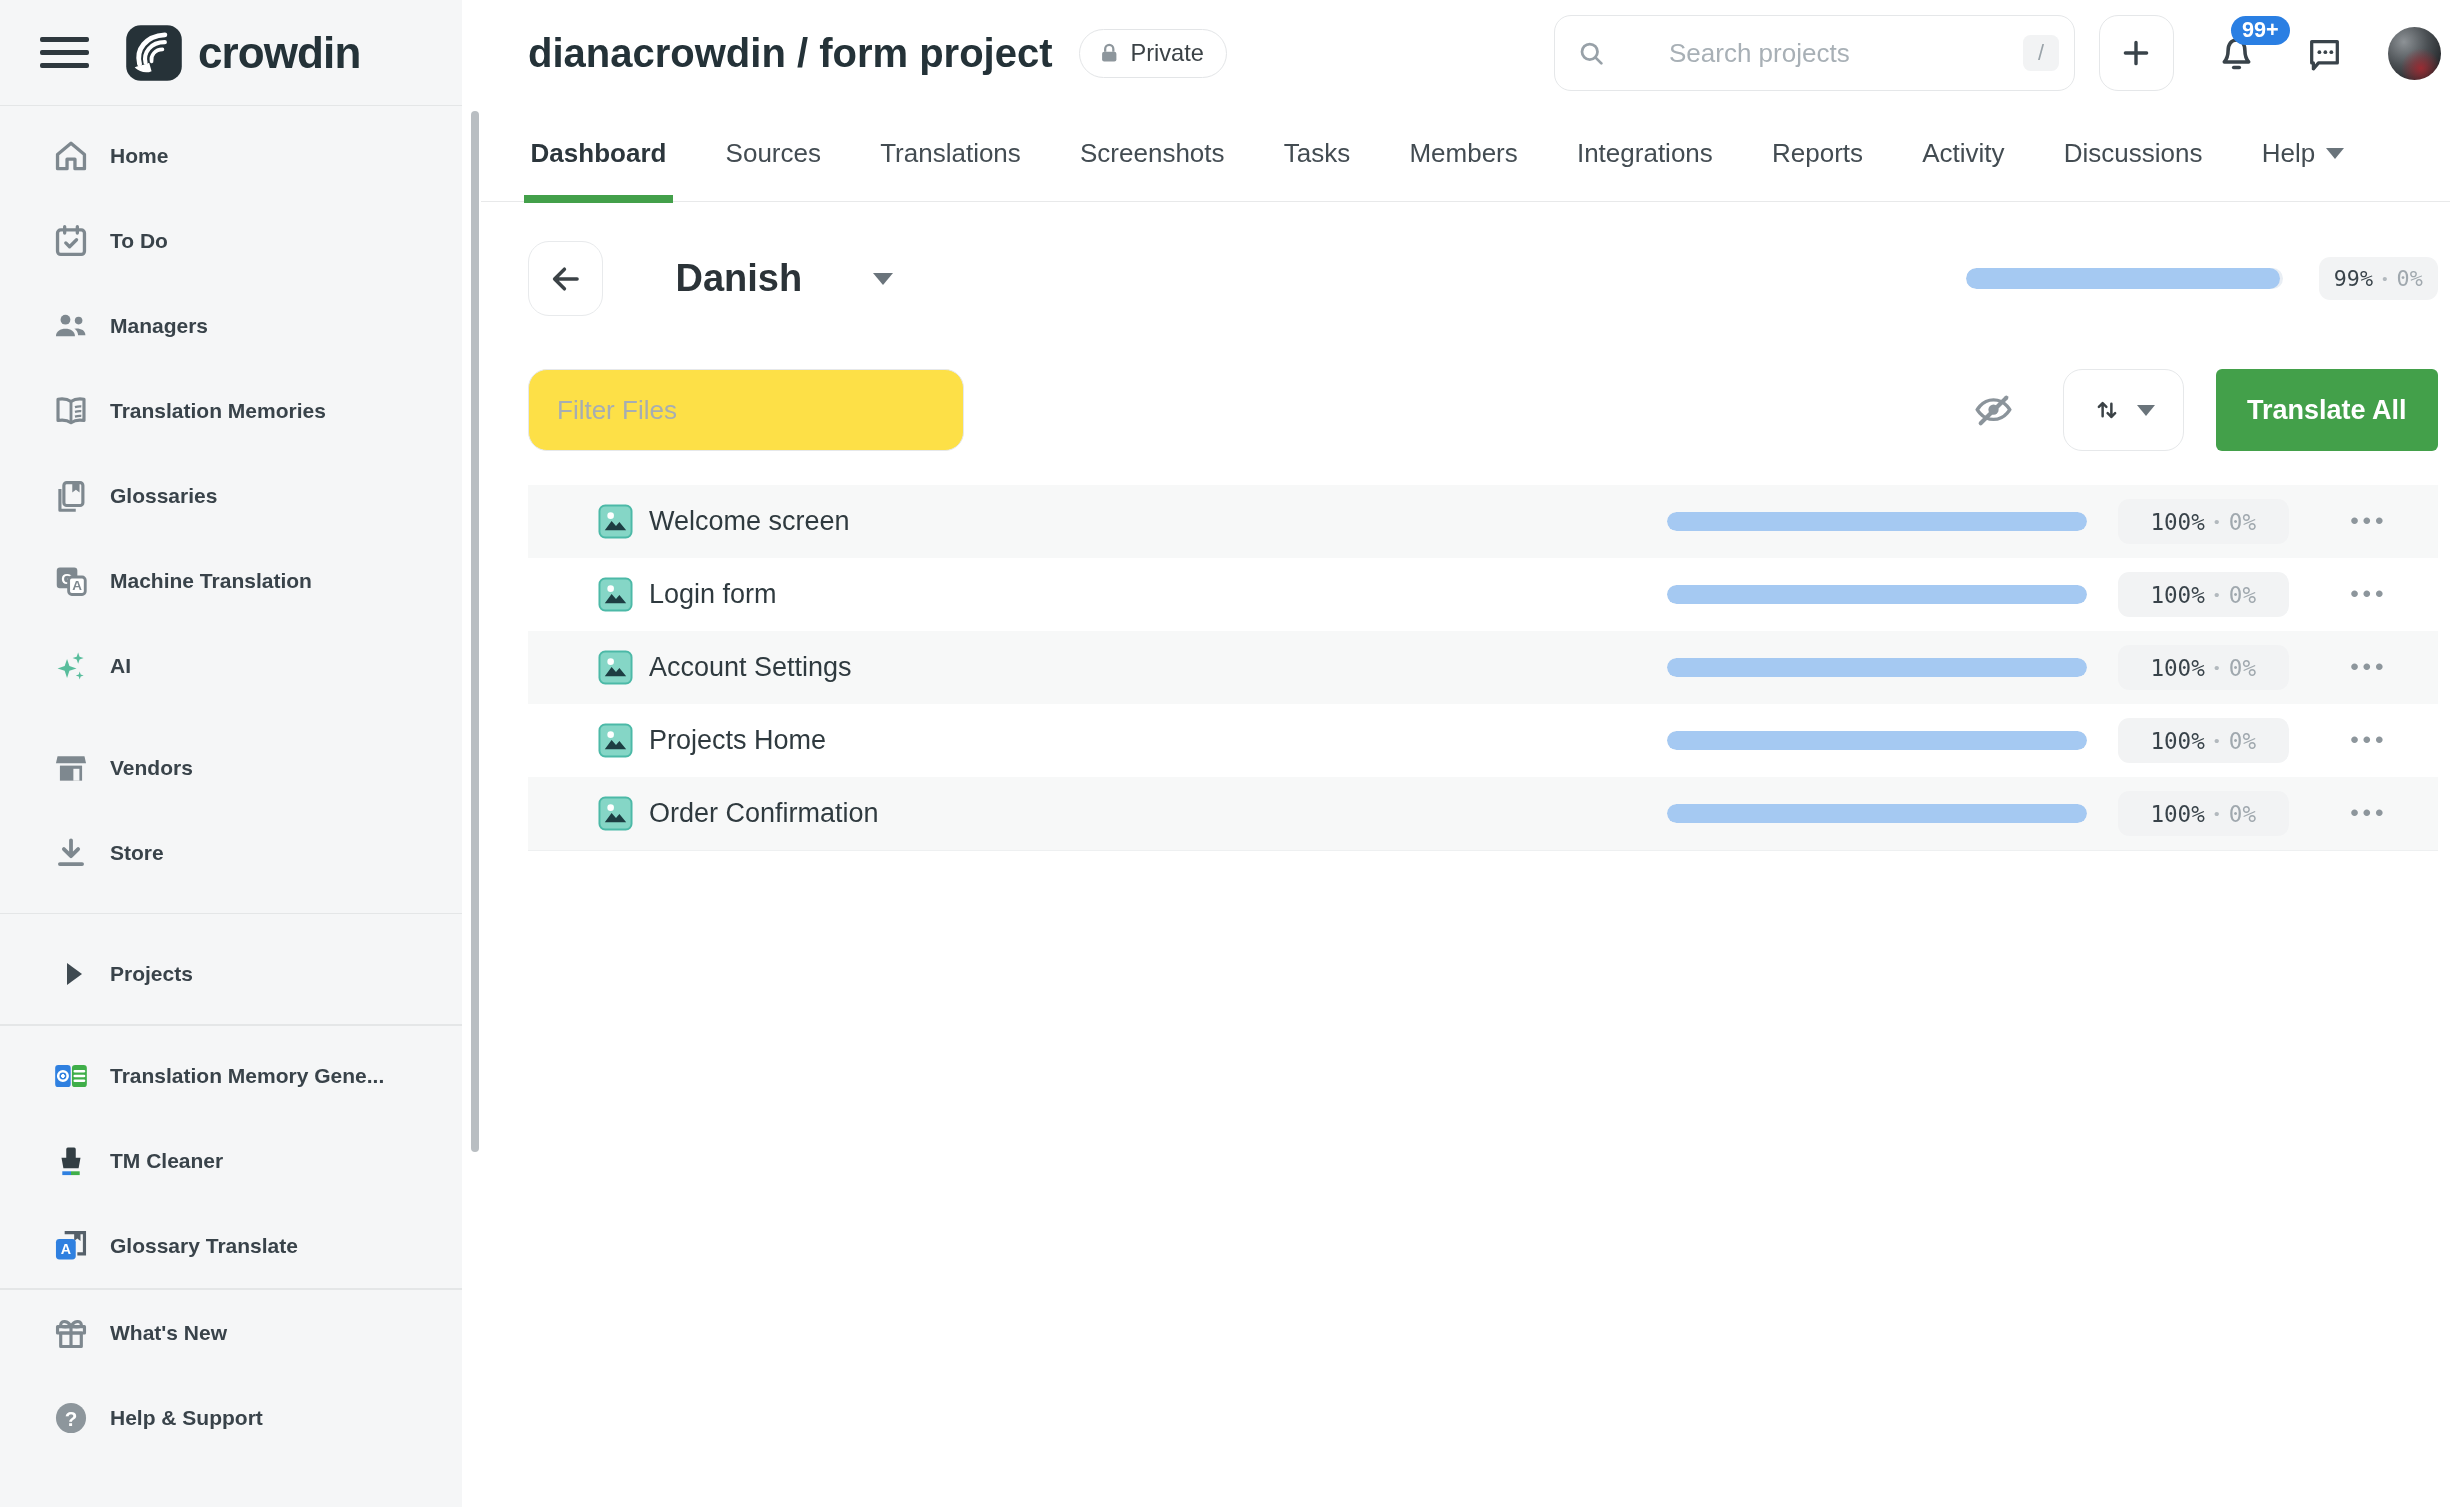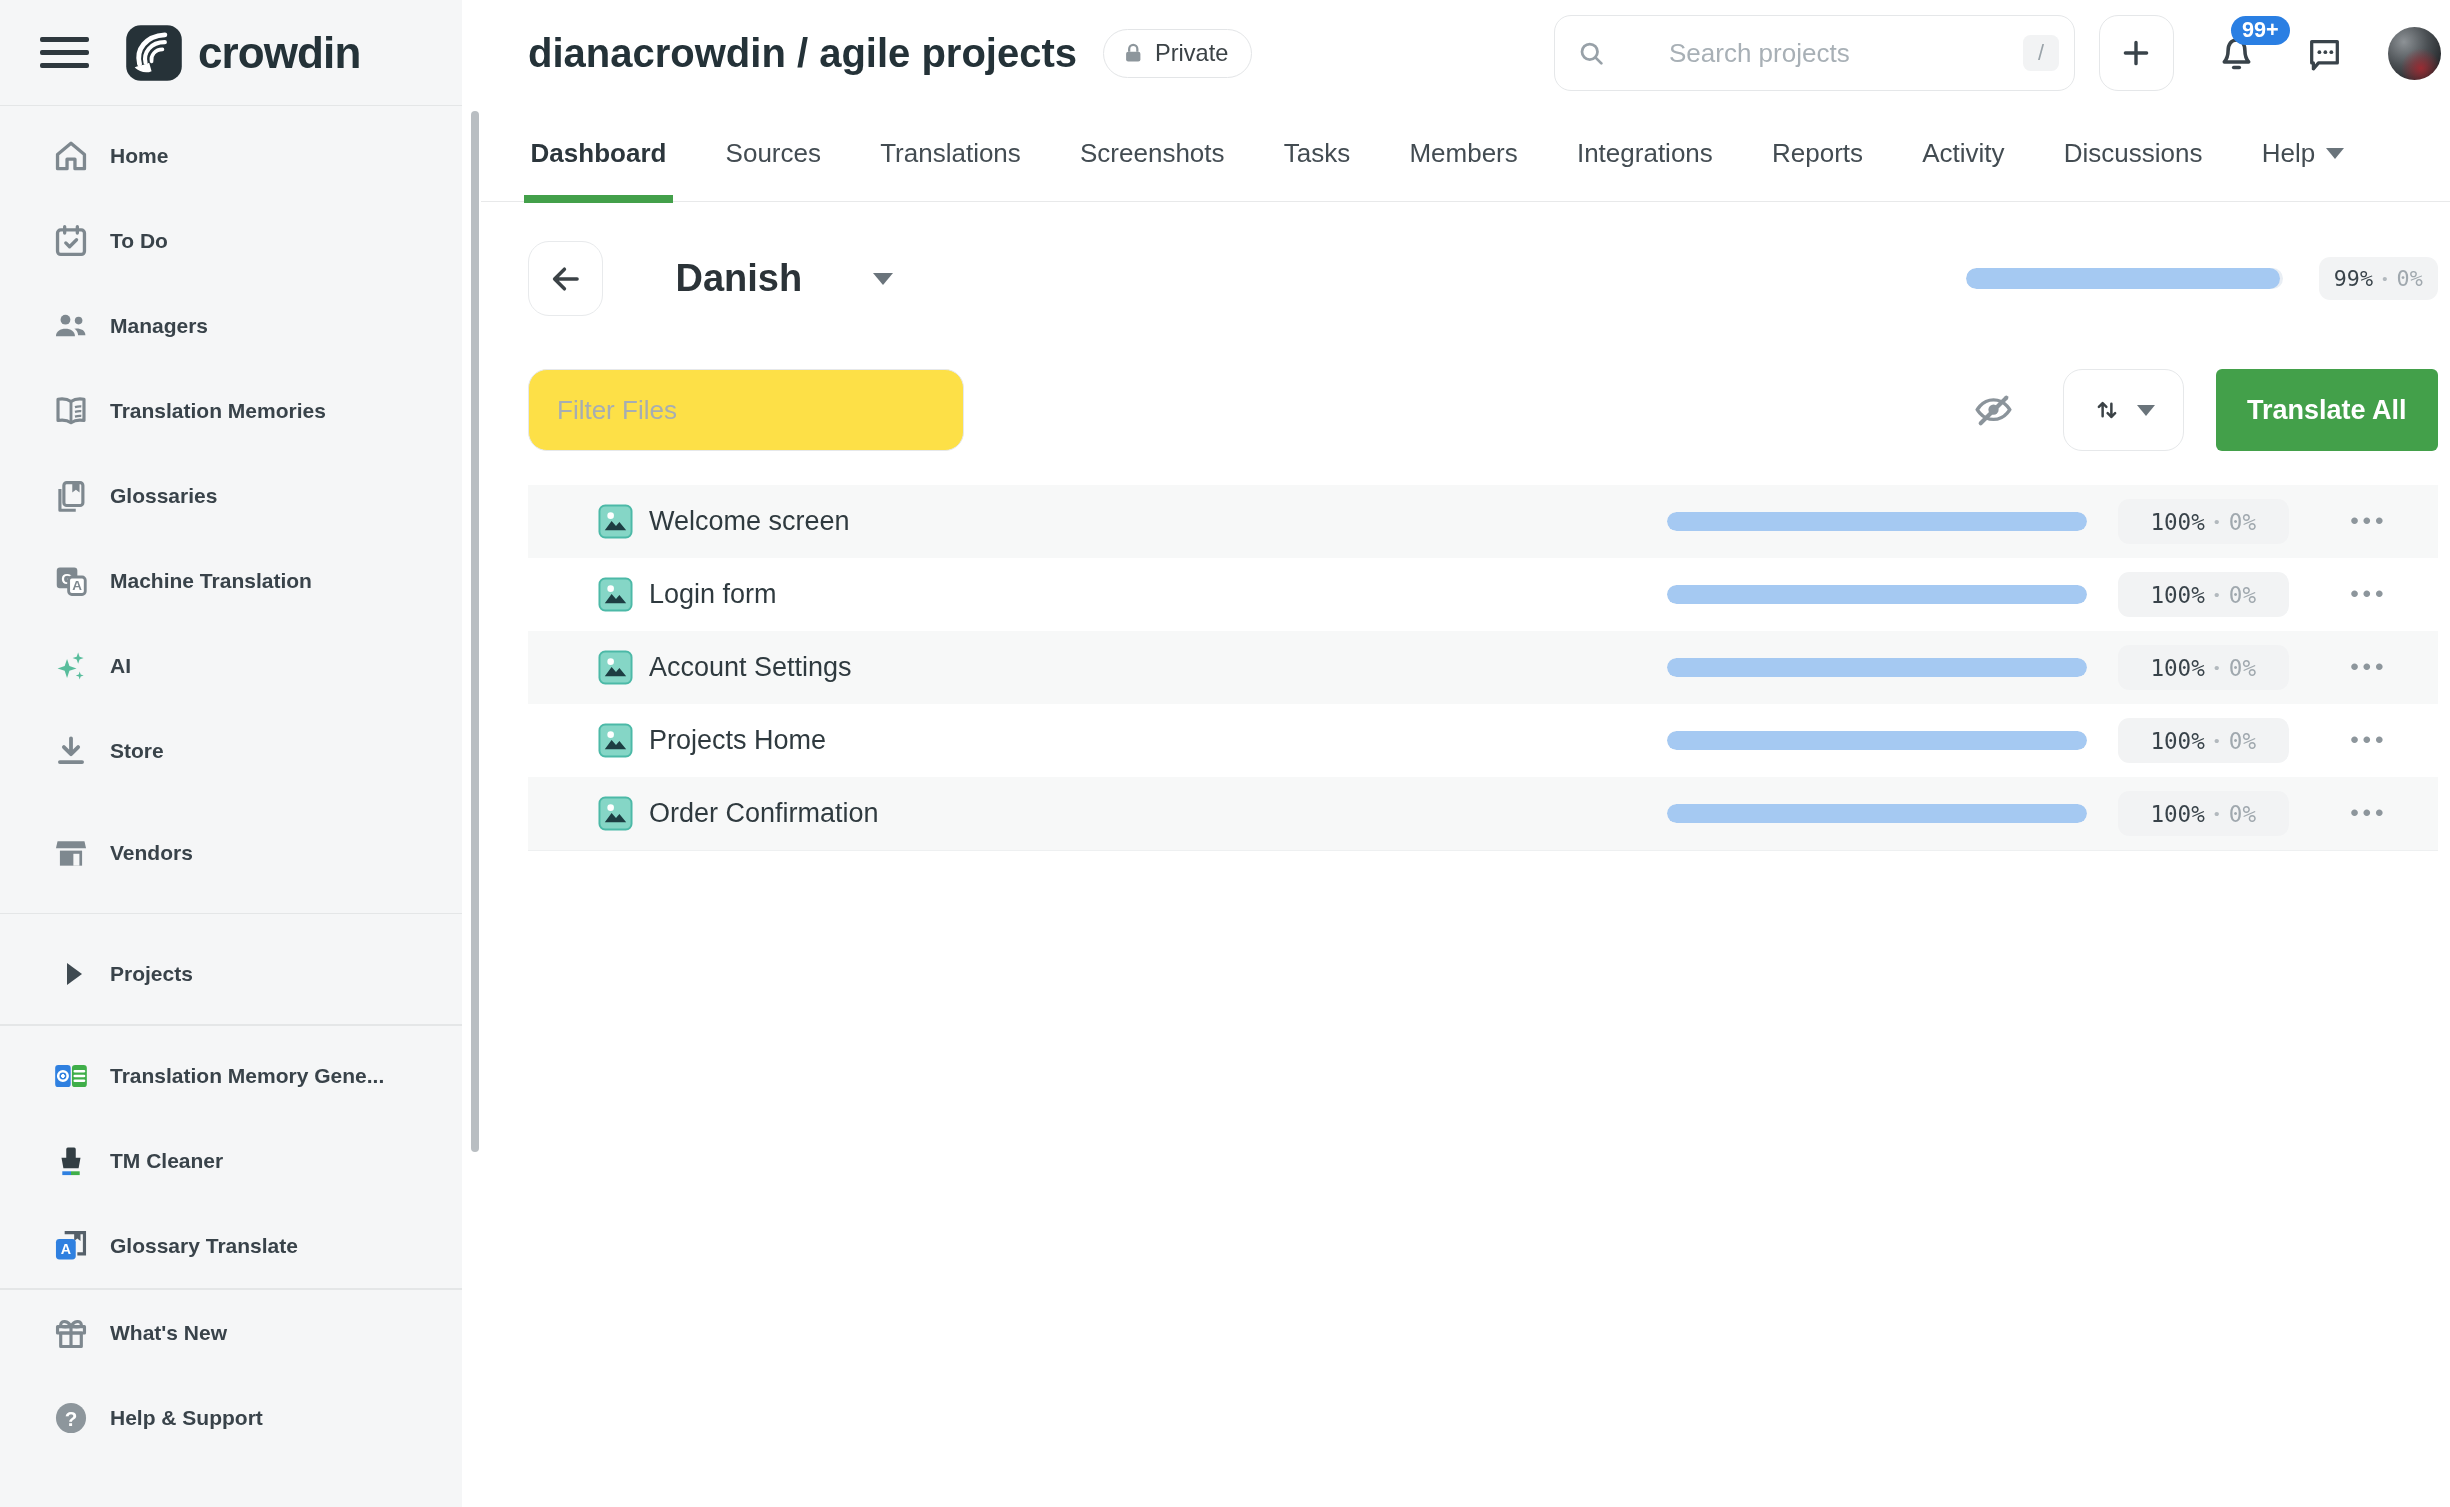--- a/index.html
+++ b/index.html
@@ -247,38 +247,38 @@
         <span class="nicon">
           <svg viewBox="0 0 24 24" width="38" height="38" fill="#58bd9c">
               <path d="M9.5 7.5 11 12l4.5 1.5L11 15l-1.5 4.5L8 15l-4.5-1.5L8 12z"></path>
               <path d="M16.5 3.5l.9 2.6 2.6.9-2.6.9-.9 2.6-.9-2.6-2.6-.9 2.6-.9z"></path>
               <path d="M17.5 15.5l.6 1.9 1.9.6-1.9.6-.6 1.9-.6-1.9-1.9-.6 1.9-.6z"></path>
             </svg>
         </span>
         <span class="nlabel">AI</span>
       </div>
 
-      <div class="nav-item">
-        <span class="nicon">
-          <svg viewBox="0 0 24 24" width="38" height="38" fill="none" stroke="#7e888f" stroke-width="2.4" stroke-linecap="round" stroke-linejoin="round">
-              <path d="M12 4v9.5M7.5 9.5l4.5 4.5 4.5-4.5M5 19h14"></path>
-            </svg>
-        </span>
-        <span class="nlabel">Store</span>
-      </div>
-
       <div class="nav-item group-start">
         <span class="nicon">
           <svg viewBox="0 0 24 24" width="38" height="38" fill="#7e888f">
               <path d="M3.5 4.5h17l1 4.5h-19z"></path>
               <path d="M5 10.5h14V20H5z"></path>
               <rect x="13.5" y="12.5" width="3.8" height="7.5" fill="#f5f6f7"></rect>
             </svg>
         </span>
         <span class="nlabel">Vendors</span>
+      </div>
+
+      <div class="nav-item">
+        <span class="nicon">
+          <svg viewBox="0 0 24 24" width="38" height="38" fill="none" stroke="#7e888f" stroke-width="2.4" stroke-linecap="round" stroke-linejoin="round">
+              <path d="M12 4v9.5M7.5 9.5l4.5 4.5 4.5-4.5M5 19h14"></path>
+            </svg>
+        </span>
+        <span class="nlabel">Store</span>
       </div>
 
       <div class="nav-divider"></div>
 
       <div class="nav-item">
         <span class="nicon">
             <span class="tri-right"></span>
           </span>
         <span class="nlabel">Projects</span>
       </div>
@@ -347,21 +347,21 @@
       </div>
     </nav>
 
     <div class="sidebar-track"></div>
     <div class="sidebar-thumb"></div>
   </aside>
 
   <div class="main">
 
     <header class="topbar">
-      <h1 class="project-title">dianacrowdin / agile projects</h1>
+      <h1 class="project-title">dianacrowdin / form project</h1>
       <span class="private-badge">
         <svg width="24.5" height="24.5" viewBox="0 0 24 24">
             <rect x="5" y="10.5" width="14" height="9.5" rx="2" fill="#8d969c"></rect>
             <path d="M8 10.5V7.8a4 4 0 0 1 8 0v2.7" fill="none" stroke="#8d969c" stroke-width="2.2"></path>
           </svg>
         <span>Private</span>
       </span>
 
       <div class="searchbox">
         <svg width="30" height="30" viewBox="0 0 24 24" fill="none" stroke="#98a1a8" stroke-width="2.2" stroke-linecap="round">

